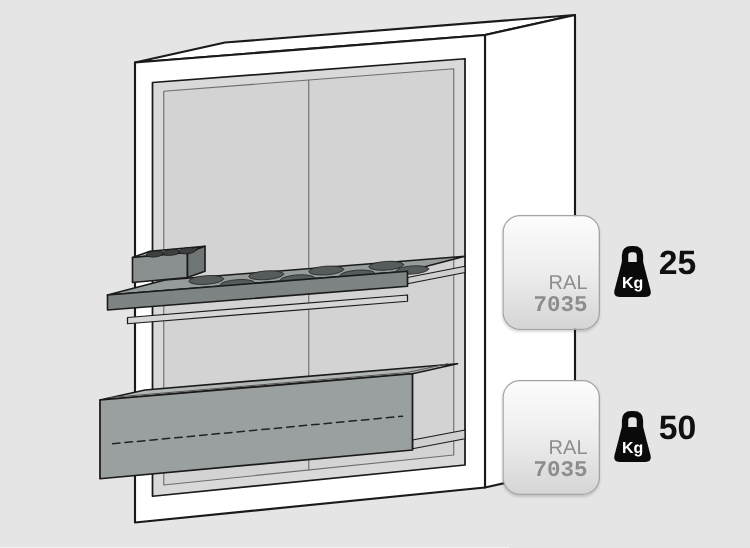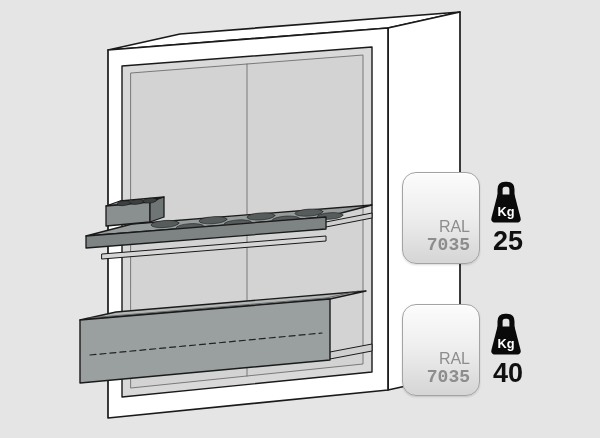--- a/index.html
+++ b/index.html
@@ -26,21 +26,21 @@
     position: relative;
     flex: 0 0 auto;
   }
   .ral-text {
     position: absolute; right: 9px; bottom: 8px;
     text-align: right; color: #8d8d8d; line-height: 1.05;
   }
   .ral-prefix { display: block; font-size: 16px; }
   .ral-code   { display: block; font-size: 18px; font-weight: 700; font-family: Liberation Mono, monospace; }
 
-  .load { display: flex; align-items: flex-end; margin-left: 9px; flex-direction: column; }
+  .load { display: flex; align-items: flex-start; margin-left: 9px; }
   .weight-icon { width: 34px; height: 46px; display: block; }
   .load-value { font-size: 27px; font-weight: 700; color: #101010; margin-left: 4px; }
 </style>
 </head>
 <body>
 
 <div class="stage">
 
   <svg class="drawing" width="600" height="438" viewBox="0 0 600 438">
     <g stroke="#1a1a1a" stroke-linejoin="round" stroke-linecap="round">
@@ -126,17 +126,17 @@
         <span class="ral-prefix">RAL</span>
         <span class="ral-code">7035</span>
       </div>
     </div>
     <div class="load">
       <svg class="weight-icon" viewBox="0 0 40 52">
         <path d="M13 21 L13 10 Q13 4 19 4 L21 4 Q27 4 27 10 L27 21" fill="none" stroke="#0a0a0a" stroke-width="6"></path>
         <path d="M10 16 L30 16 L37 43 Q38.5 49 32 49 L8 49 Q1.5 49 3 43 Z" fill="#0a0a0a" stroke="none"></path>
         <text x="20" y="41" text-anchor="middle" font-size="15" font-weight="700" fill="#ffffff" font-family="Liberation Sans, sans-serif">Kg</text>
       </svg>
-      <span class="load-value">40</span>
+      <span class="load-value">50</span>
     </div>
   </div>
 
 </div>
 
 </body></html>

